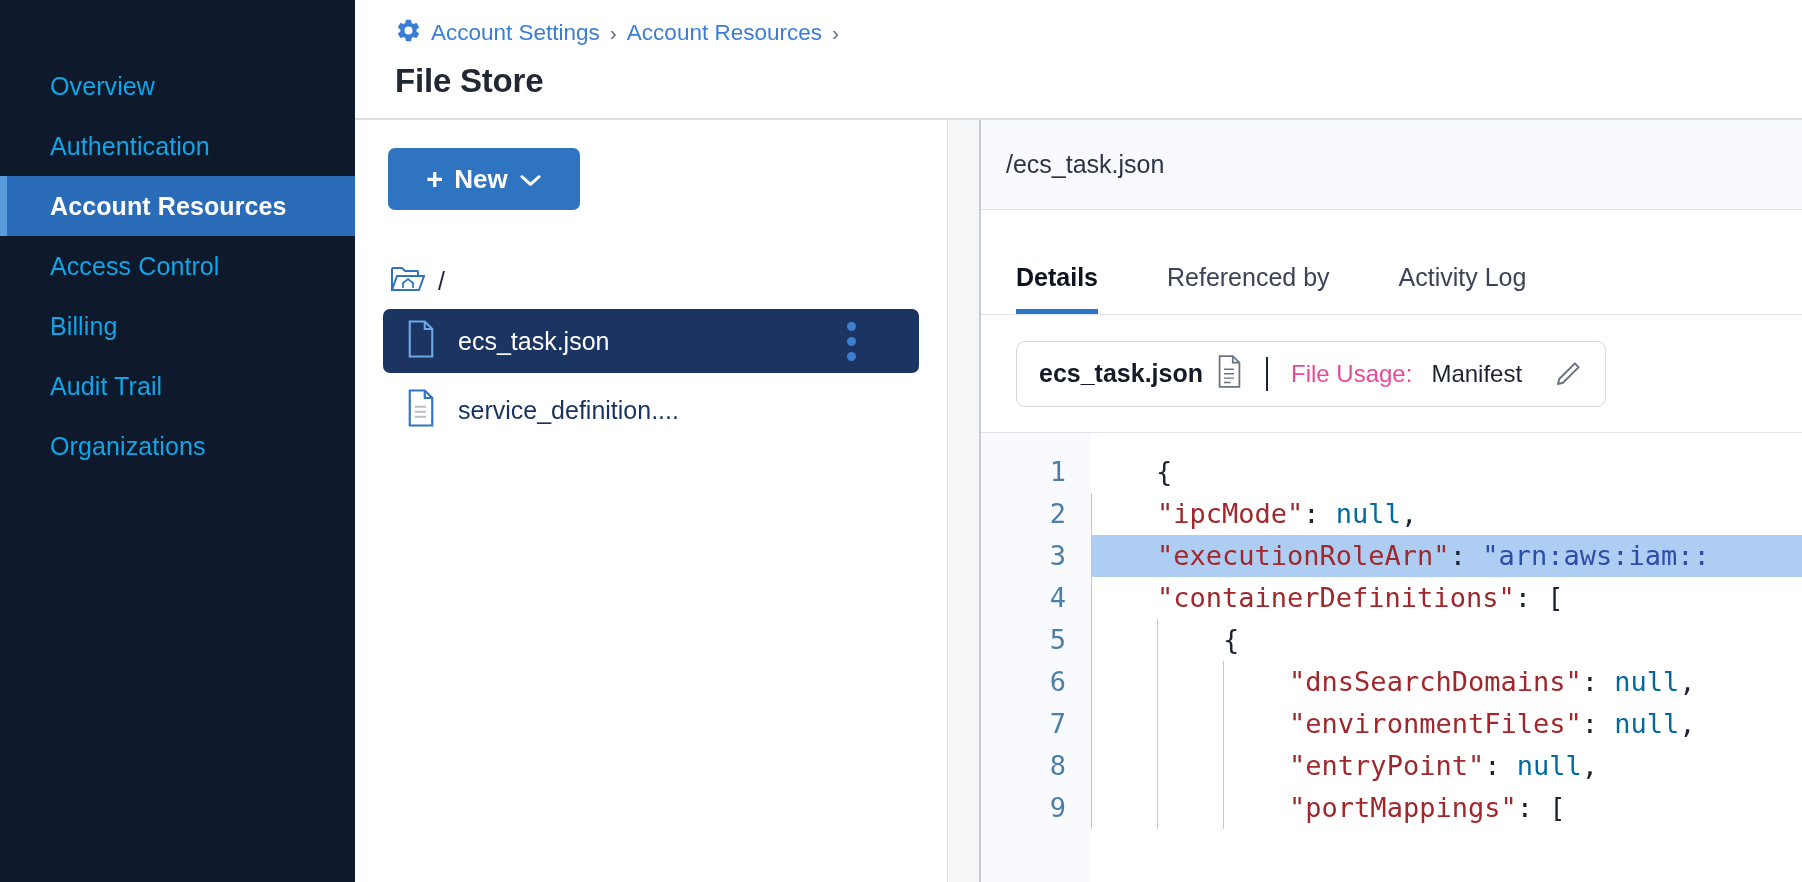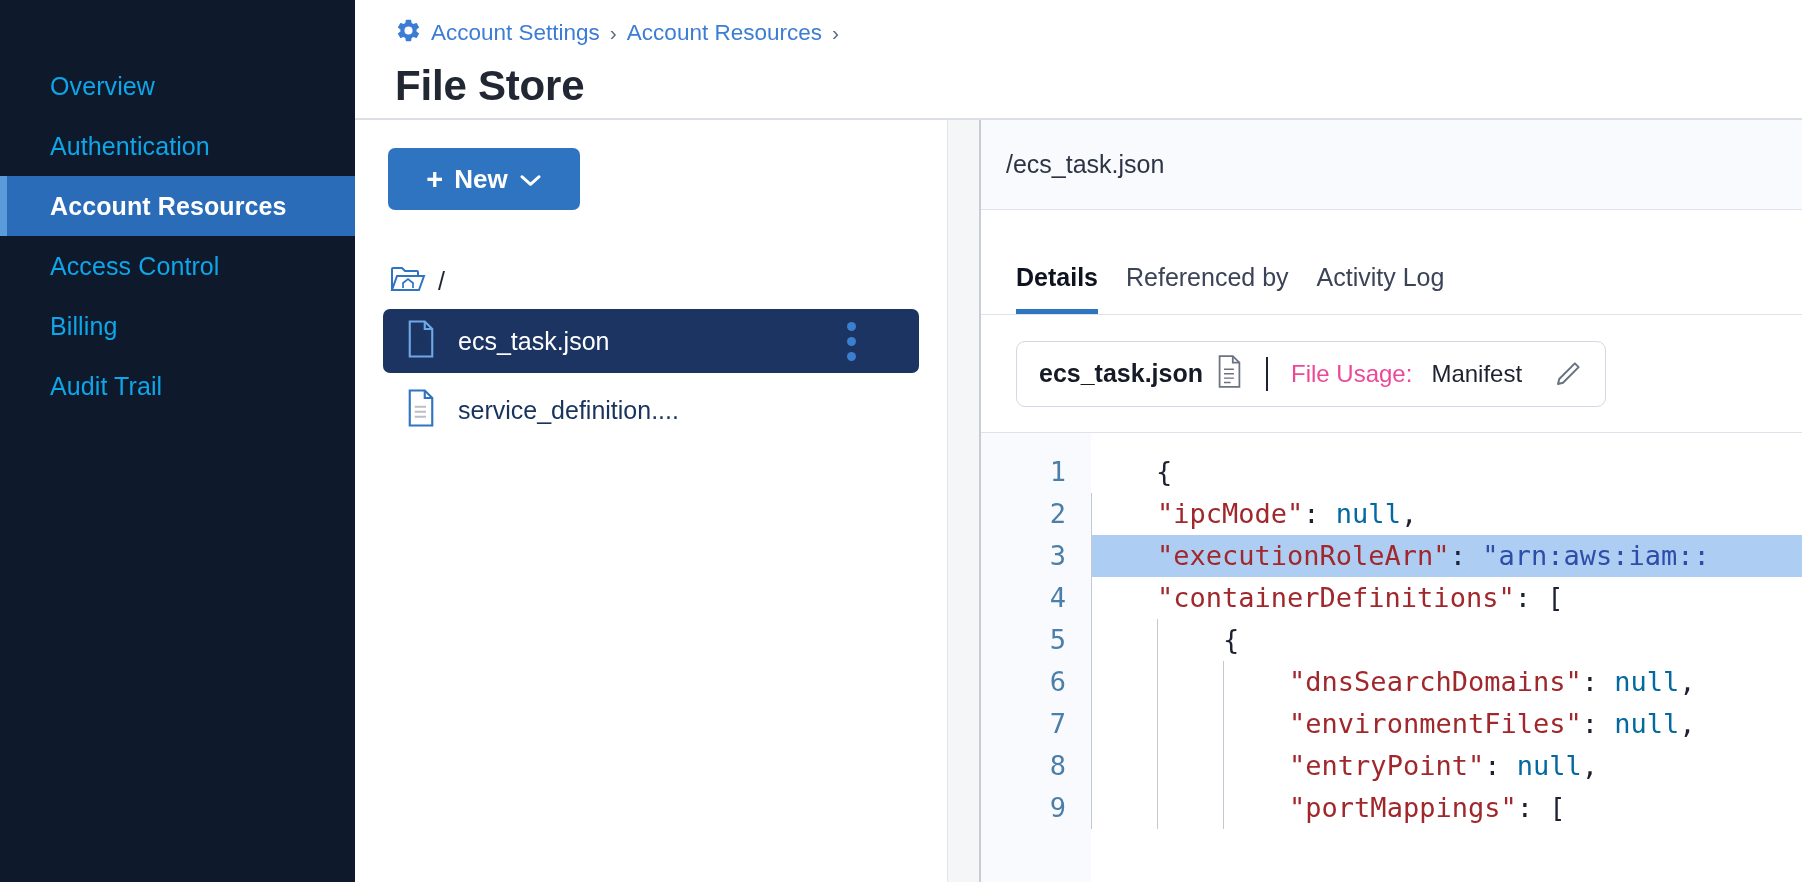--- a/index.html
+++ b/index.html
@@ -79,21 +79,21 @@
     color: #3b7cd4;
     cursor: pointer;
     font-size: 22.5px;
   }
   .crumb-sep {
     color: #5b6a7e;
     font-size: 21px;
     margin: 0 1px;
   }
   #page-title {
-    font-size: 42px;
+    font-size: 33px;
     font-weight: bold;
     color: #212733;
     margin-top: 8px;
     letter-spacing: -0.2px;
   }
 
   
   #body-split {
     flex: 1;
     display: flex;
@@ -207,21 +207,21 @@
   #file-path-text {
     font-size: 25px;
     color: #2c3445;
   }
   #tabs {
     height: 105px;
     min-height: 105px;
     display: flex;
     align-items: flex-end;
     padding-left: 35px;
-    gap: 28px;
+    gap: 69px;
     border-bottom: 1px solid #dfe2ea;
     box-sizing: border-box;
     background: #ffffff;
   }
   .tab {
     font-size: 25px;
     color: #3b4356;
     padding-bottom: 17px;
     cursor: pointer;
     border-bottom: 5px solid transparent;
@@ -344,20 +344,23 @@
         <span>Account Resources</span>
       </div>
       <div class="nav-item">
         <span>Access Control</span>
       </div>
       <div class="nav-item">
         <span>Billing</span>
       </div>
       <div class="nav-item">
         <span>Audit Trail</span>
+      </div>
+      <div class="nav-item">
+        <span>Organizations</span>
       </div>
     </nav>
 
   <div id="right">
 
     <header id="page-header">
       <div id="breadcrumb">
         <span class="gear-icon">
           <svg width="27" height="27" viewBox="0 0 24 24" fill="#3b7cd4">
             <path d="M19.14 12.94a7.43 7.43 0 000-1.88l2.03-1.58a.5.5 0 00.12-.64l-1.92-3.32a.5.5 0 00-.6-.22l-2.39.96a7.3 7.3 0 00-1.62-.94l-.36-2.54a.5.5 0 00-.5-.42h-3.84a.5.5 0 00-.5.42l-.36 2.54c-.58.24-1.12.56-1.62.94l-2.39-.96a.5.5 0 00-.6.22L2.67 8.84a.5.5 0 00.12.64l2.03 1.58a7.43 7.43 0 000 1.88l-2.03 1.58a.5.5 0 00-.12.64l1.92 3.32c.12.22.38.3.6.22l2.39-.96c.5.38 1.04.7 1.62.94l.36 2.54c.04.24.25.42.5.42h3.84c.25 0 .46-.18.5-.42l.36-2.54c.58-.24 1.12-.56 1.62-.94l2.39.96c.22.08.48 0 .6-.22l1.92-3.32a.5.5 0 00-.12-.64l-2.03-1.58zM12 15.6A3.6 3.6 0 1112 8.4a3.6 3.6 0 010 7.2z"></path>

